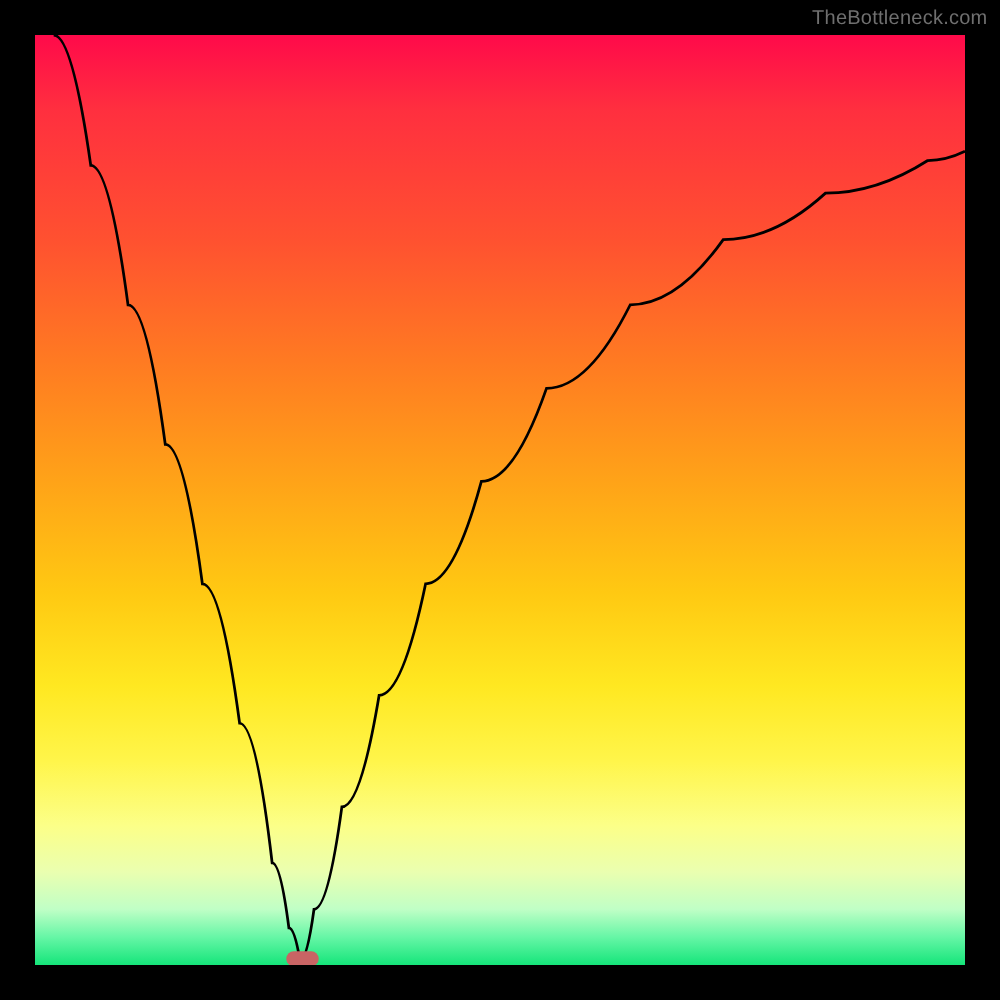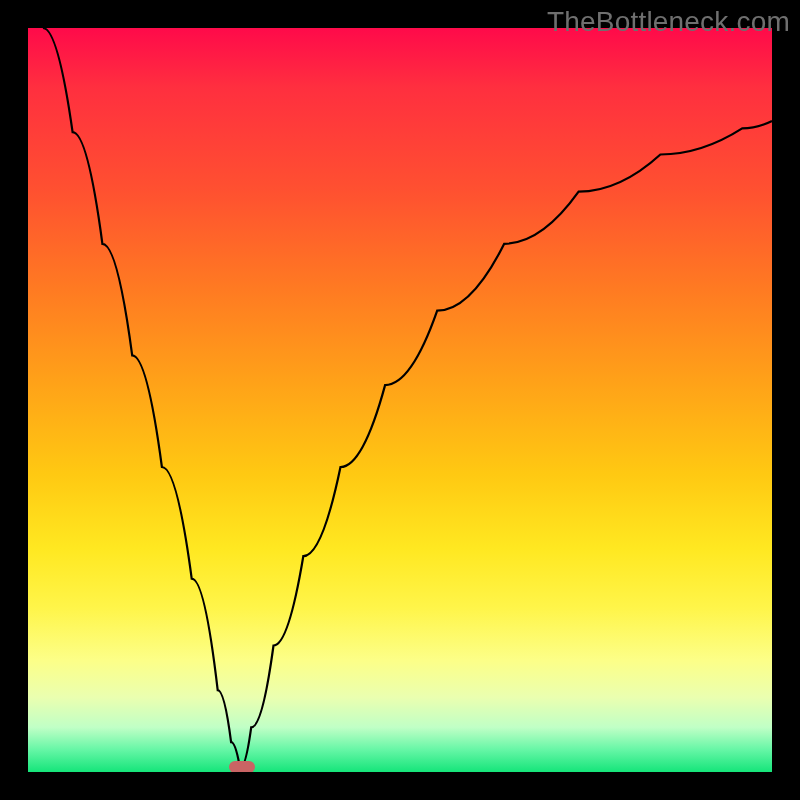--- a/index.html
+++ b/index.html
@@ -42,21 +42,21 @@
       #c0ffc6 94%,
       #66f6a6 97%,
       #15e57a 100%
     );
   }
   .watermark {
     position: absolute;
     top: 6px;
     right: 10px;
     color: #6f6f6f;
-    font-size: 28px;
+    font-size: 16px;
     letter-spacing: 0.2px;
     font-weight: 500;
     user-select: none;
   }
   .marker {
     position: absolute;
     width: 26px;
     height: 12px;
     border-radius: 6px;
     background: #c96464;

